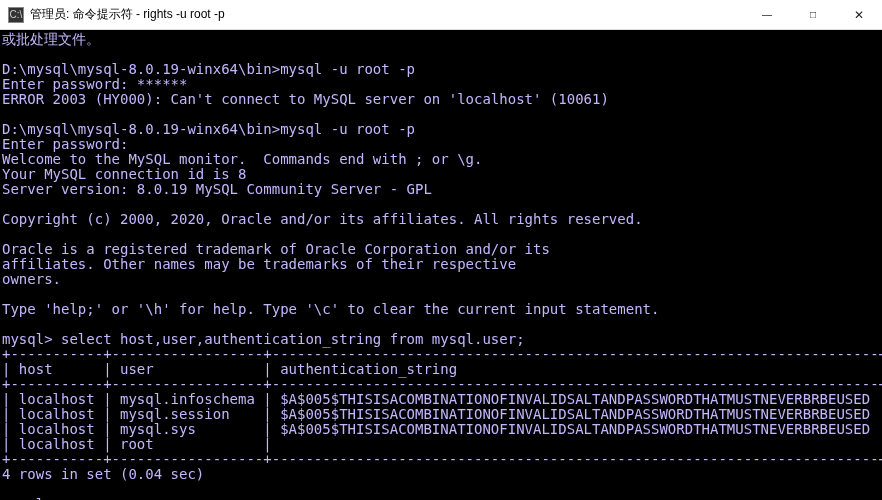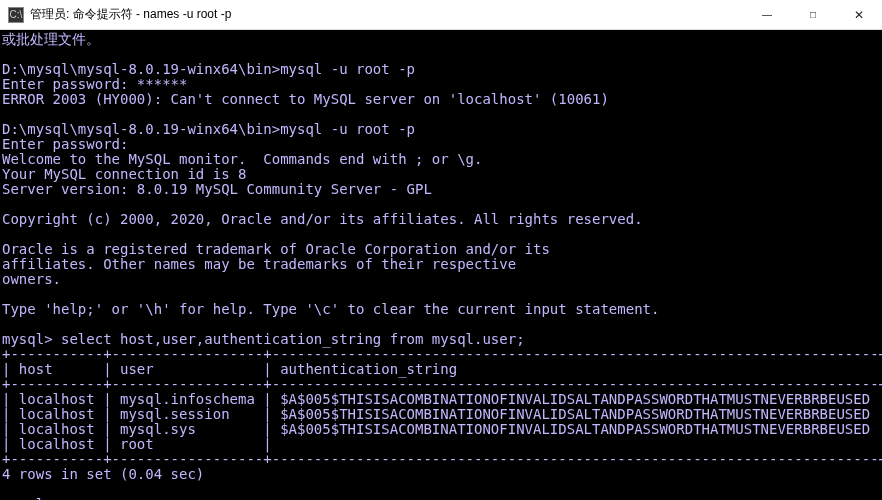--- a/index.html
+++ b/index.html
@@ -64,21 +64,21 @@
     white-space: pre;
     overflow: hidden;
     letter-spacing: 0px;
   }
 </style>
 </head>
 <body>
 
 <div class="titlebar">
   <div class="titlebar-icon">C:\</div>
-  <div class="titlebar-text">管理员: 命令提示符 - names  -u root -p</div>
+  <div class="titlebar-text">管理员: 命令提示符 - rights  -u root -p</div>
   <div class="win-controls">
     <div class="win-btn">—</div>
     <div class="win-btn">□</div>
     <div class="win-btn close">✕</div>
   </div>
 </div>
 
 <div class="terminal" id="terminal">或批处理文件。
 
 D:\mysql\mysql-8.0.19-winx64\bin&gt;mysql -u root -p

